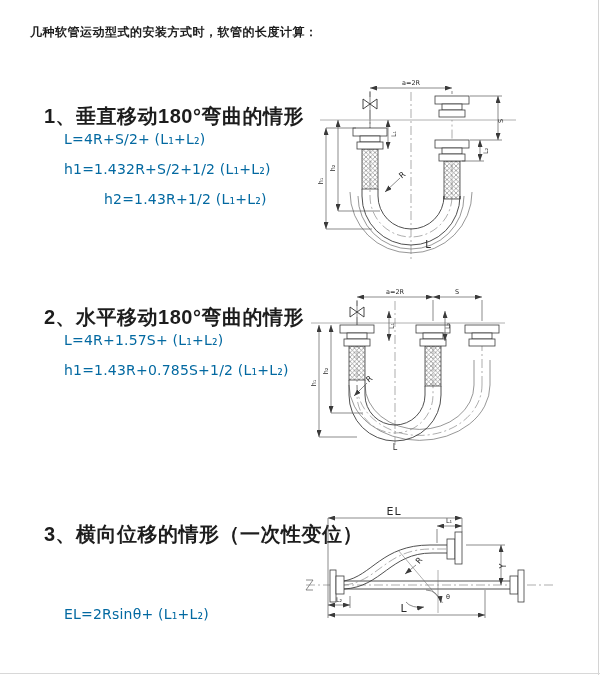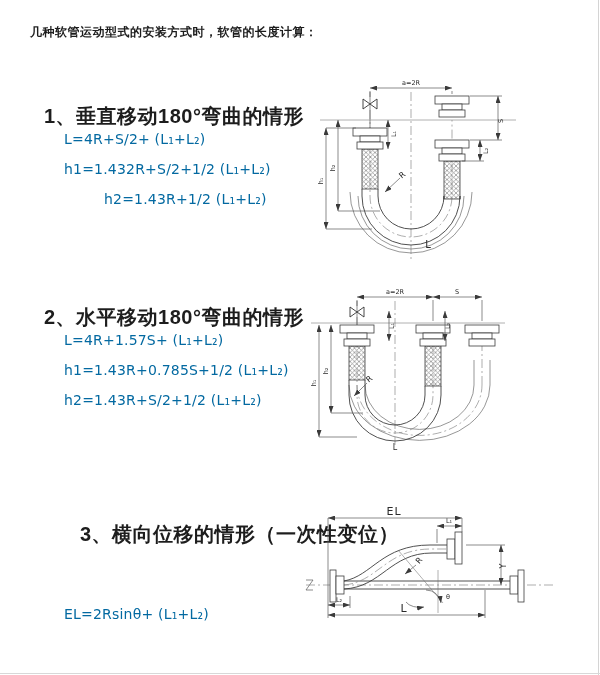--- a/index.html
+++ b/index.html
@@ -16,21 +16,21 @@
   .sec-heading{
     position:absolute;font-size:20px;font-weight:600;letter-spacing:0.5px;white-space:nowrap;
   }
   .formula{
     position:absolute;font-size:14px;font-weight:400;color:#0369a1;
     font-family:"DejaVu Sans","Liberation Sans",sans-serif;
     letter-spacing:0.2px;white-space:nowrap;
   }
   #h-s1{left:44px;top:103px;} #f-s1-0{left:64px;top:131px;} #f-s1-1{left:64px;top:161px;} #f-s1-2{left:64px;top:191px;margin-left:40px;}
   #h-s2{left:44px;top:304px;} #f-s2-0{left:64px;top:332px;text-align:center;} #f-s2-1{left:64px;top:362px;text-align:right;} #f-s2-2{left:64px;top:392px;}
-  #h-s3{left:44px;top:521px;margin-left:36px;} #f-s3-0{left:64px;top:549px;} #f-s3-1{left:64px;top:578px;} #f-s3-2{left:64px;top:606px;}
+  #h-s3{left:44px;top:521px;} #f-s3-0{left:64px;top:549px;} #f-s3-1{left:64px;top:578px;} #f-s3-2{left:64px;top:606px;}
   .diag{position:absolute;}
   #diagram1{left:312px;top:76px;}
   #diagram2{left:305px;top:285px;}
   #diagram3{left:302px;top:502px;}
   svg text{font-family:"DejaVu Sans","Liberation Sans",sans-serif;fill:#2a2a2a;}
   .lbl-s{font-size:6.5px;} .lbl-m{font-size:8px;} .lbl-b{font-size:10px;} .lbl-xl{font-size:11px;letter-spacing:1px;}
   .thin{stroke:#5a5a5a;stroke-width:0.7;fill:none;}
   .hose{stroke:#3c3c3c;stroke-width:0.9;fill:none;}
   .ghost{stroke:#6a6a6a;stroke-width:0.7;fill:none;}
   .cl{stroke:#777;stroke-width:0.6;fill:none;stroke-dasharray:9 3 2 3;}
@@ -45,21 +45,20 @@
   <div class="doc-title">几种软管运动型式的安装方式时，软管的长度计算：</div>
 
   <div class="sec-heading" id="h-s1">1、垂直移动180°弯曲的情形</div>
   <div class="formula" id="f-s1-0">L=4R+S/2+ (L₁+L₂)</div>
   <div class="formula" id="f-s1-1">h1=1.432R+S/2+1/2 (L₁+L₂)</div>
   <div class="formula" id="f-s1-2">h2=1.43R+1/2 (L₁+L₂)</div>
 
   <div class="sec-heading" id="h-s2">2、水平移动180°弯曲的情形</div>
   <div class="formula" id="f-s2-0">L=4R+1.57S+ (L₁+L₂)</div>
   <div class="formula" id="f-s2-1">h1=1.43R+0.785S+1/2 (L₁+L₂)</div>
-  <div class="formula" id="f-s2-2">h2=1.43R+S/2+1/2 (L₁+L₂)</div>
 
   <div class="sec-heading" id="h-s3">3、横向位移的情形（一次性变位）</div>
   <div class="formula" id="f-s3-2">EL=2Rsinθ+ (L₁+L₂)</div>
 
   <svg id="diagram1" class="diag" width="286" height="192" viewBox="0 0 286 192">
     <defs>
       <marker id="m1" markerUnits="userSpaceOnUse" markerWidth="7" markerHeight="5" refX="7" refY="2.5" orient="auto-start-reverse">
         <path d="M0,0 L7,2.5 L0,5 z" fill="#3a3a3a"></path>
       </marker>
       <pattern id="p1" width="4.5" height="4.5" patternUnits="userSpaceOnUse">

